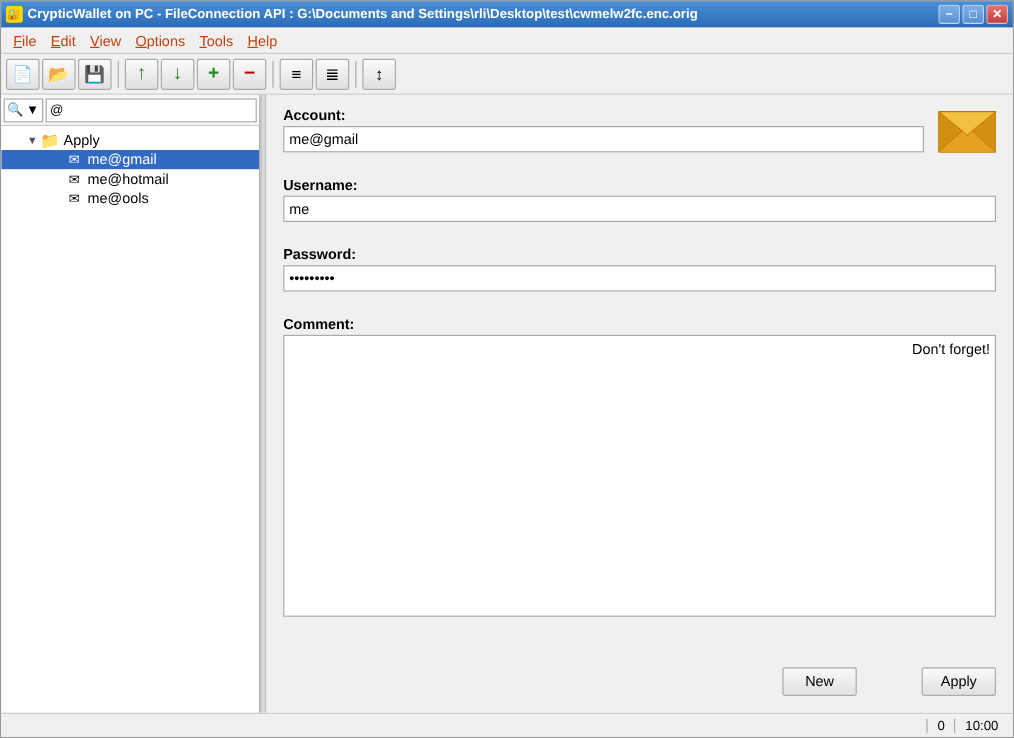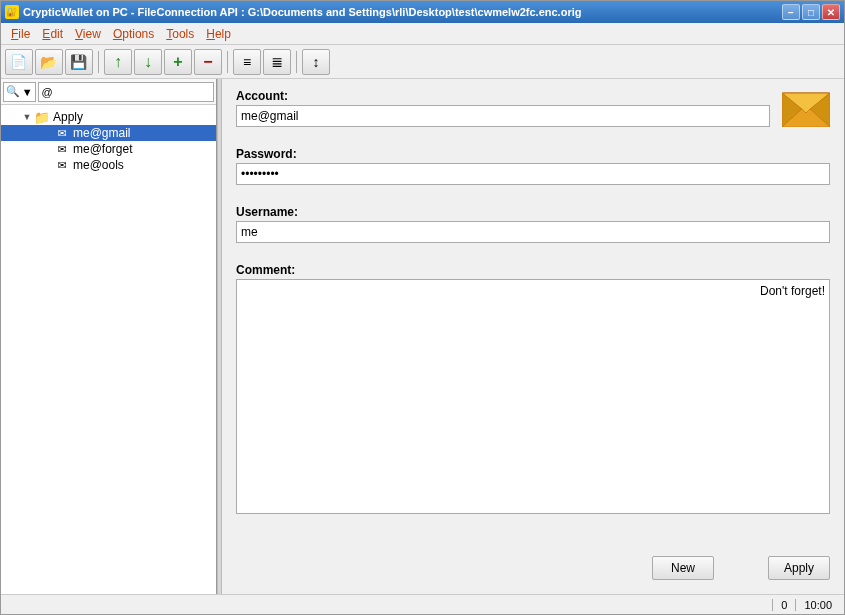--- a/index.html
+++ b/index.html
@@ -376,21 +376,21 @@
           <span class="indent"></span>
           <span class="email-icon">✉</span>
           <span>me@gmail</span>
         </div>
 
         <div class="tree-item">
           <span class="indent"></span>
           <span class="indent"></span>
           <span class="indent"></span>
           <span class="email-icon">✉</span>
-          <span>me@forget</span>
+          <span>me@hotmail</span>
         </div>
 
         <div class="tree-item">
           <span class="indent"></span>
           <span class="indent"></span>
           <span class="indent"></span>
           <span class="email-icon">✉</span>
           <span>me@ools</span>
         </div>
       </div>
@@ -407,27 +407,27 @@
         <polygon points="48,40 28,22 48,6" fill="#d09010" stroke="#c07010" stroke-width="0.5"></polygon>
         <polygon points="0,40 48,40 28,22 24,26 20,22" fill="#e8a020" stroke="#c07010" stroke-width="0.5"></polygon>
       </svg>
 
       <div class="field-group">
         <label class="field-label">Account:</label>
         <input class="field-input" type="text" value="me@gmail" style="width: calc(100% - 60px);">
       </div>
 
       <div class="field-group">
+        <label class="field-label">Username:</label>
+        <input class="field-input" type="text" value="me" style="">
+      </div>
+
+      <div class="field-group">
         <label class="field-label">Password:</label>
         <input class="field-input" type="password" value="gpassword" style="">
-      </div>
-
-      <div class="field-group">
-        <label class="field-label">Username:</label>
-        <input class="field-input" type="text" value="me" style="">
       </div>
 
       <div class="comment-group">
         <label class="field-label">Comment:</label>
         <textarea class="comment-textarea" style="">Don't forget!</textarea>
       </div>
 
       <div class="button-row">
         <button class="action-btn">New</button>
         <button class="action-btn">Apply</button>

